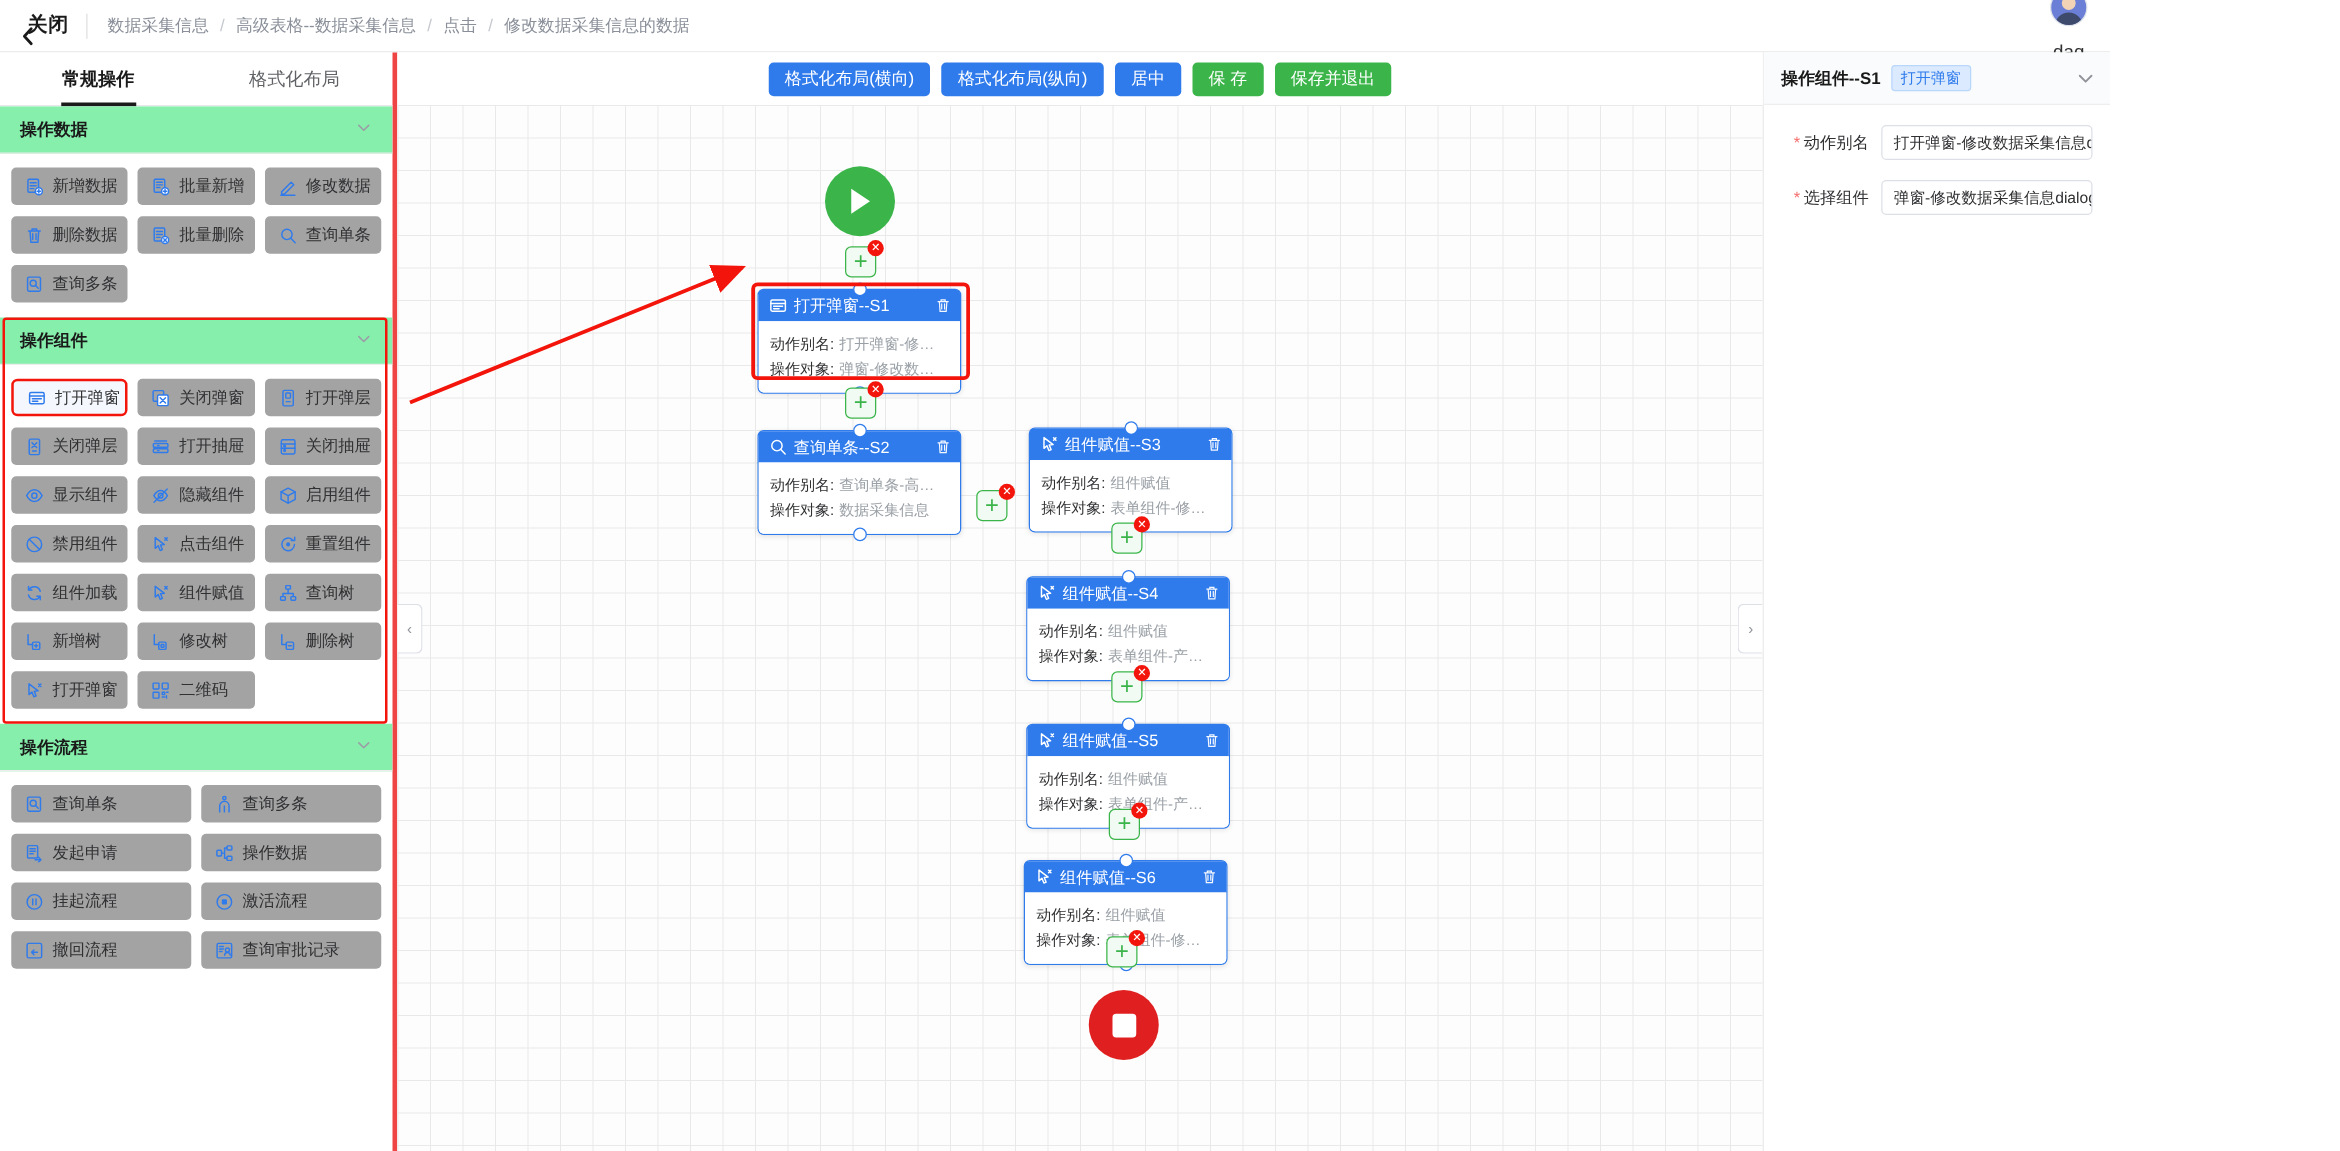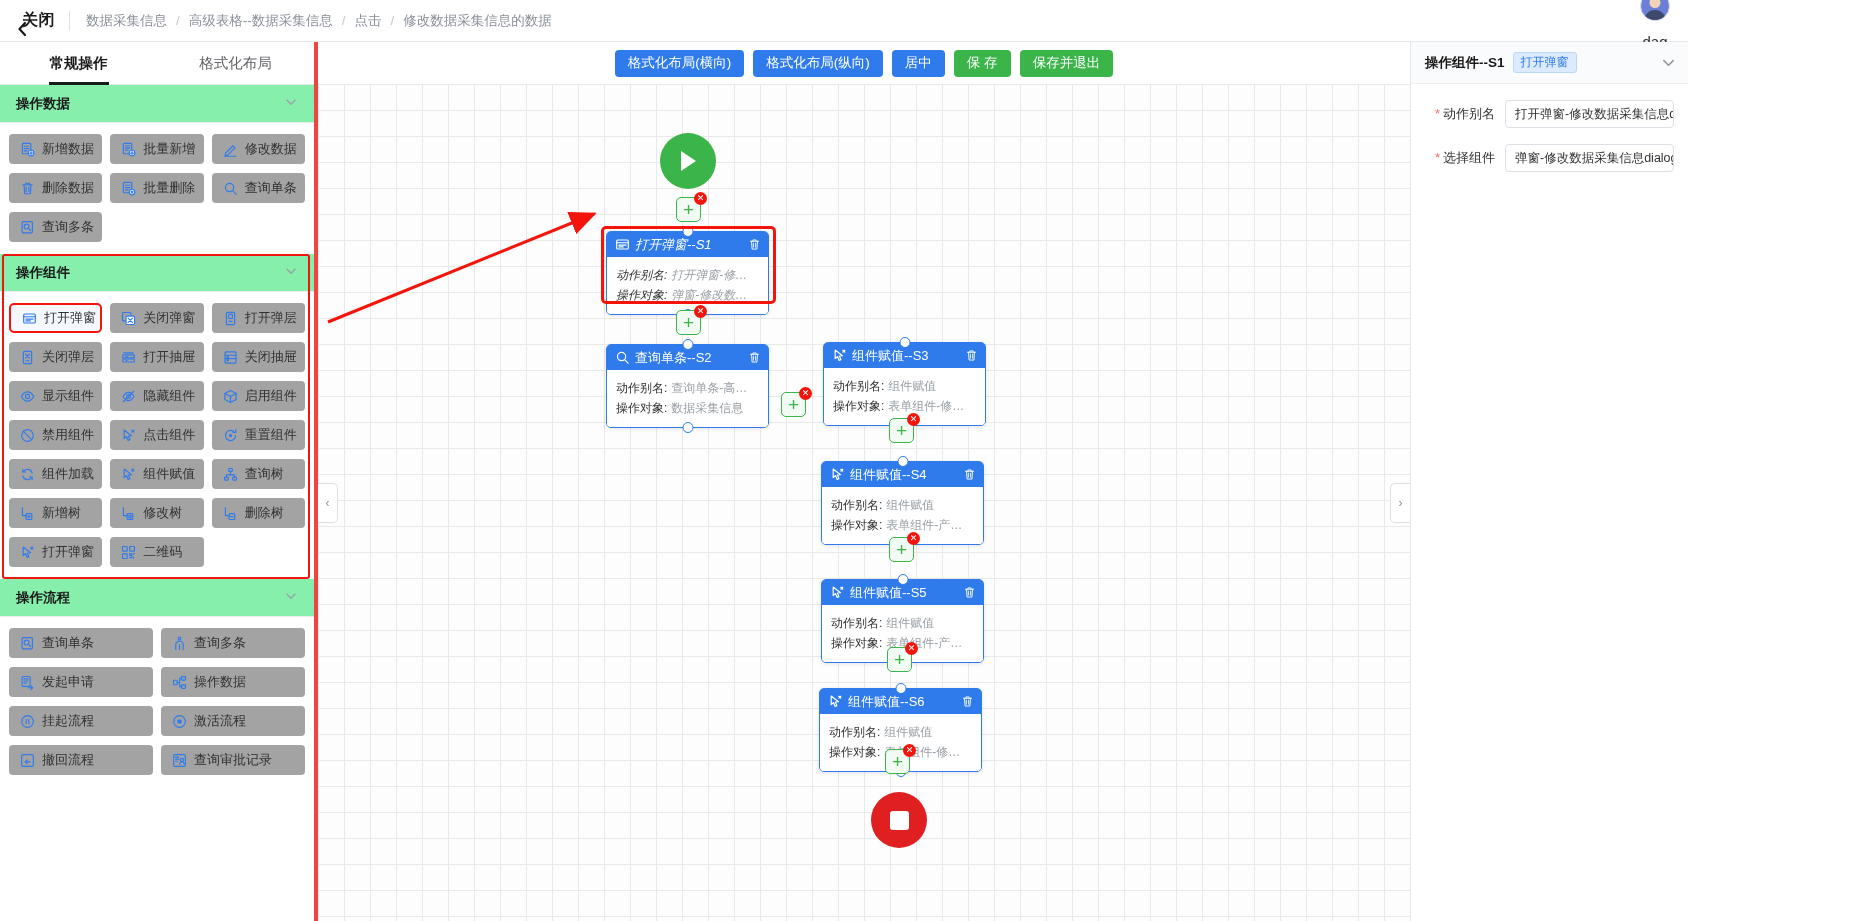--- a/index.html
+++ b/index.html
@@ -691,21 +691,21 @@
           <svg width="22" height="24" viewBox="0 0 22 24">
               <path d="M4 2 L19 12 L4 22 Z" fill="#fff"></path>
             </svg>
         </div>
 
         <div id="nodes-layer">
             <div class="plus" style="left:358px; top:113px;">
       <span>+</span>
       <span class="xdot">✕</span>
     </div>
-            <div class="node" style="left:288px; top:147px;font-style:italic;">
+            <div class="node" style="left:288px; top:147px;">
     <div class="port top"></div>
     <div class="node-head">
       <span class="nh-ic">
                   <svg width="15" height="15" viewBox="0 0 16 16" fill="none" stroke="#ffffff" stroke-width="1.25" stroke-linecap="round" stroke-linejoin="round">
                     <rect x="1.8" y="3.2" width="12.4" height="9.6" rx="1.2"></rect>
                     <path d="M1.8 6.1h12.4"></path>
                     <path d="M4.2 8.6h7.6M4.2 10.6h4.6"></path>
                   </svg>
                 </span>
       <span class="node-title">打开弹窗--S1</span>

